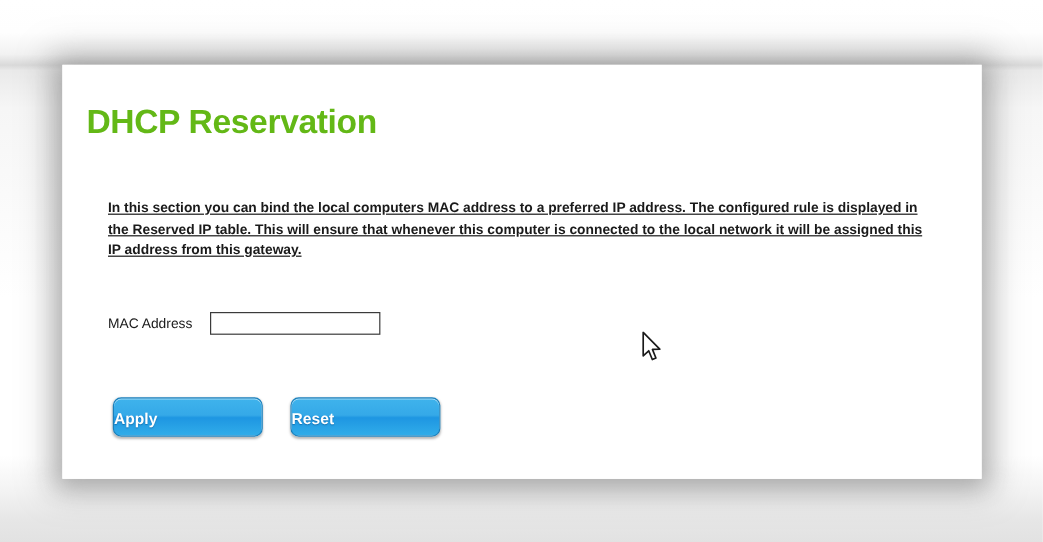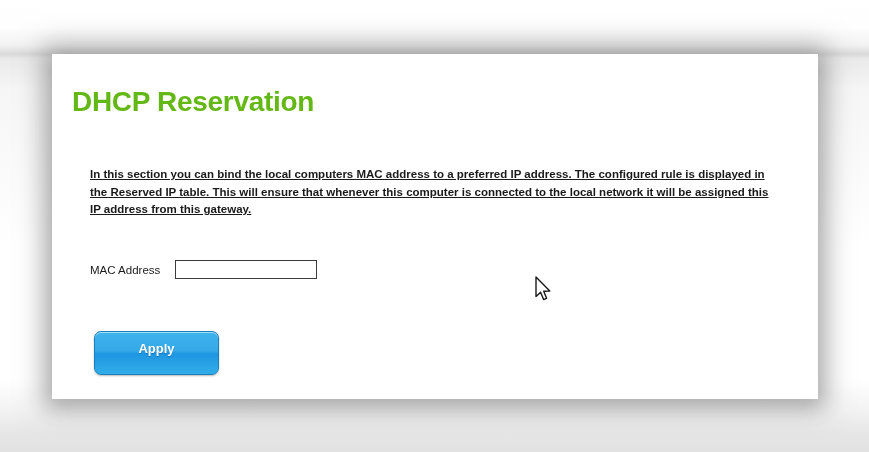--- a/index.html
+++ b/index.html
@@ -111,32 +111,32 @@
 
   
   .button-row {
     position: absolute;
     left: 42px;
     top: 277px;
     display: flex;
   }
   .btn {
     width: 125px;
-    height: 44px;
+    height: 33px;
     border: 1px solid #1b7fba;
     border-radius: 7px;
     background: linear-gradient(to bottom,
         #3fb3ec 0%,
         #35a9e8 45%,
         #1e96e2 52%,
         #31ade9 100%);
     color: #ffffff;
     font-size: 13px;
     font-weight: bold;
-    text-align: center;
+    text-align: left;
     line-height: 33px;
     box-sizing: border-box;
     cursor: pointer;
     text-shadow: 0 1px 1px rgba(0,60,110,0.45);
     box-shadow:
       inset 0 1px 0 rgba(255,255,255,0.55),
       0 1px 2px rgba(0,0,0,0.28);
     position: relative;
     user-select: none;
   }
@@ -170,20 +170,21 @@
       <div class="form-row">
         <div class="form-label">MAC Address</div>
         <input class="form-input" type="text" value="" style="">
       </div>
 
 
     </div>
 
     <div class="button-row">
       <div class="btn">Apply</div>
+      <div class="btn">Reset</div>
     </div>
 
   </div>
 </div>
 
 <div class="cursor">
   <svg width="20" height="28" viewBox="0 0 20 28" xmlns="http://www.w3.org/2000/svg">
     <path d="M2,1 L2,20.5 L6.6,16.3 L9.6,23.6 L12.6,22.3 L9.7,15.2 L15.8,15.0 Z" fill="#ffffff" stroke="#1a1a1a" stroke-width="1.4" stroke-linejoin="round"></path>
   </svg>
 </div>

